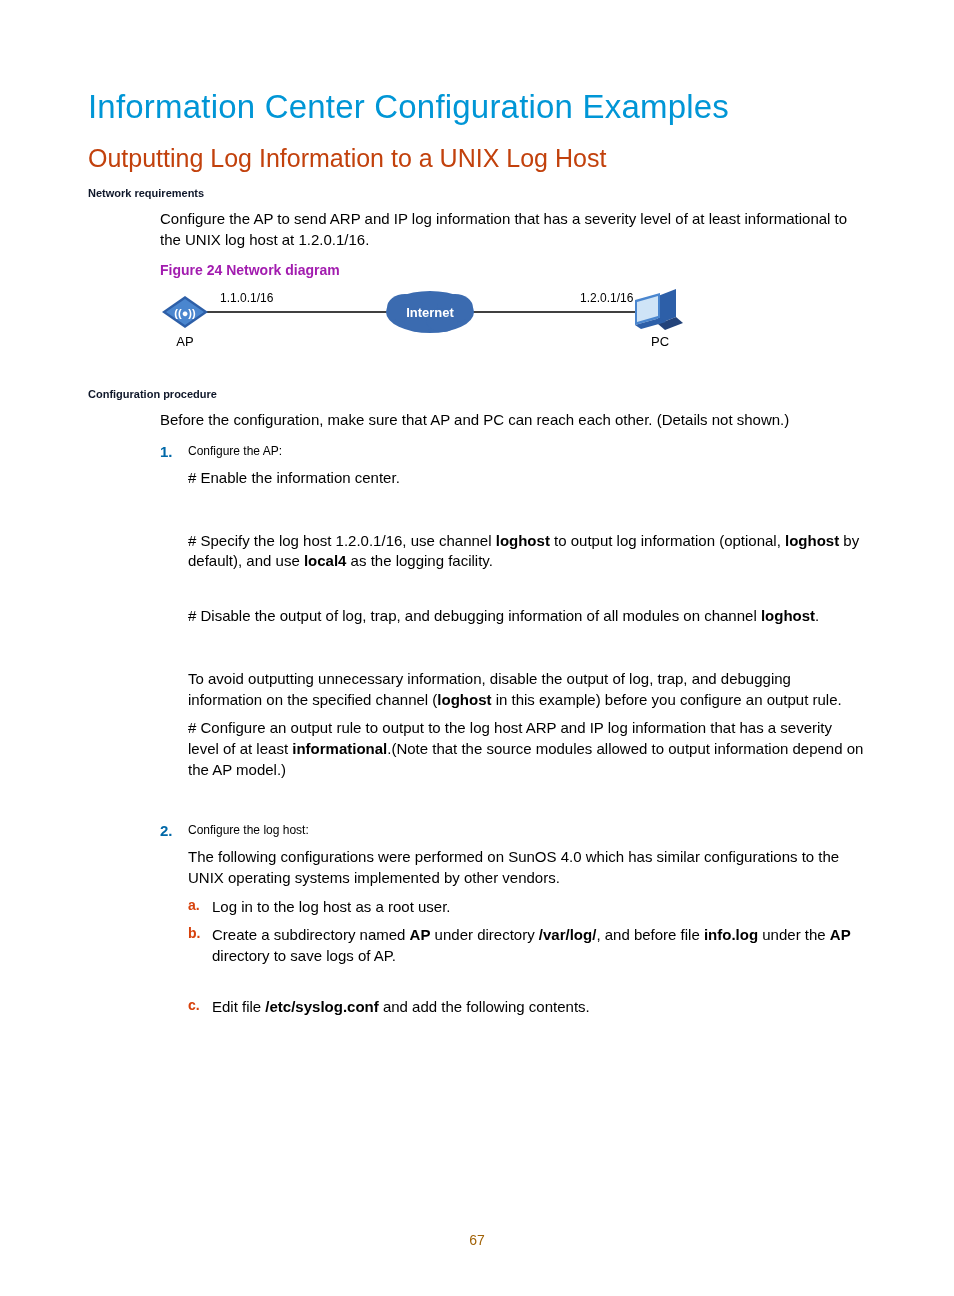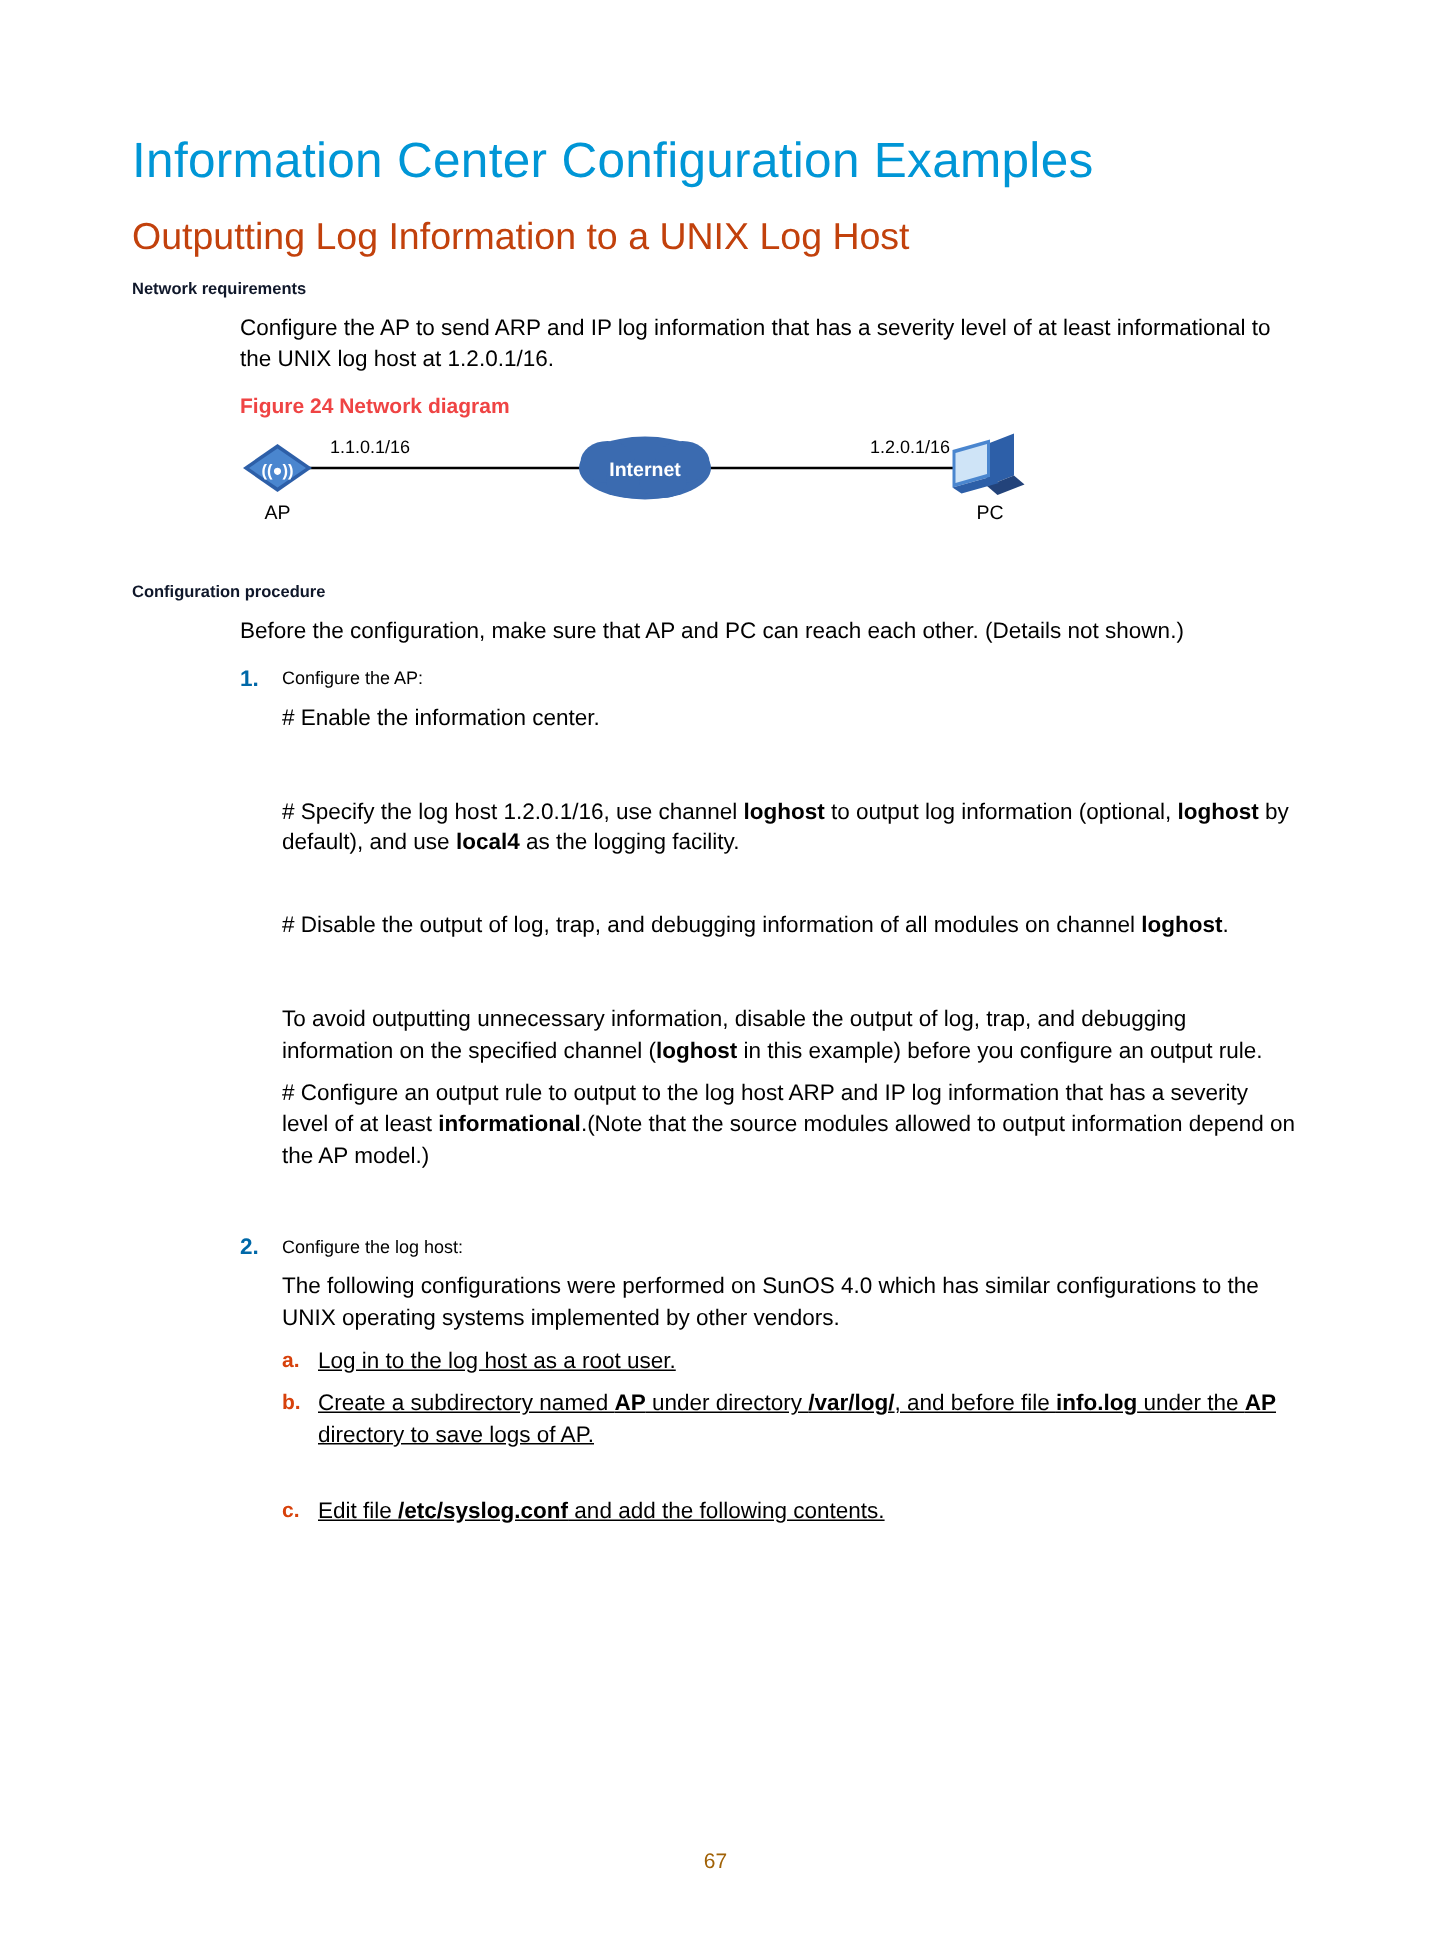--- a/index.html
+++ b/index.html
@@ -33,21 +33,21 @@
   }
   .h3 {
     font-size: 11px;
     font-weight: bold;
     color: #0f172a;
     margin: 14px 0 10px 0;
   }
   .fig-label {
     font-size: 14px;
     font-weight: bold;
-    color: #ef4444;
+    color: #a21caf;
     margin: 10px 0 6px 72px;
   }
   .body {
     font-size: 15px;
     line-height: 1.38;
     margin: 0 0 12px 72px;
   }
   .bold { font-weight: bold; }
   .ol-num { margin-left: 72px; }
   .ol-num .row { display: flex; margin-bottom: 8px; }
@@ -63,21 +63,21 @@
   .indented2 { margin-left: 100px; font-size: 15px; line-height: 1.38; margin-bottom: 8px; }
   .ol-alpha { margin-left: 100px; }
   .ol-alpha .row { display: flex; margin-bottom: 8px; }
   .ol-alpha .marker {
     width: 24px;
     flex: 0 0 24px;
     color: #d7410b;
     font-weight: bold;
     font-size: 14px;
   }
-  .ol-alpha .content { flex: 1; font-size: 15px; line-height: 1.38; text-decoration: underline; }
+  .ol-alpha .content { flex: 1; font-size: 15px; line-height: 1.38; }
   .page-num {
     position: absolute;
     bottom: 48px;
     left: 0;
     right: 0;
     text-align: center;
     font-size: 14px;
     color: #a16207;
   }
   .diagram {

